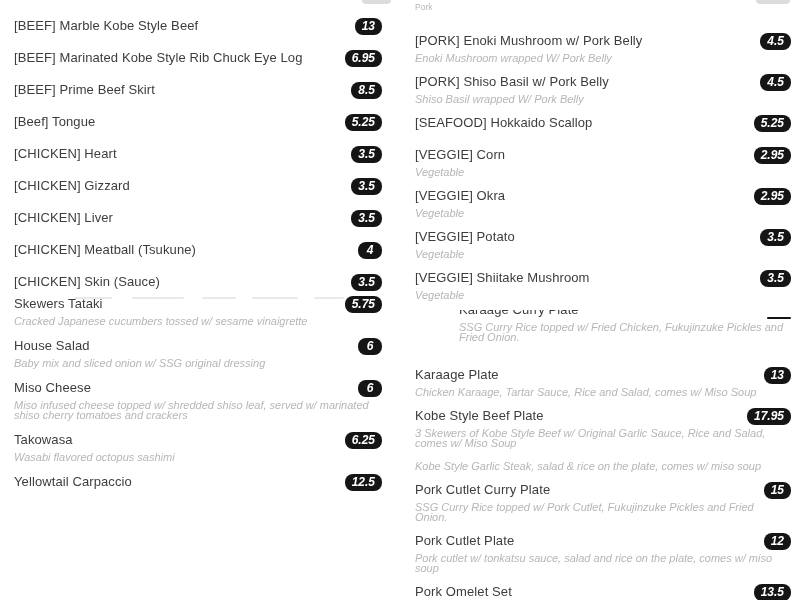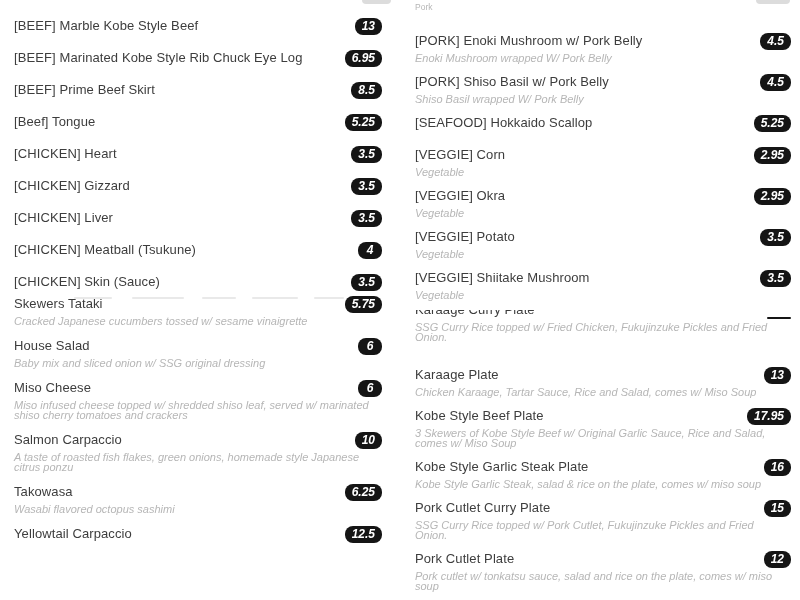--- a/index.html
+++ b/index.html
@@ -6,21 +6,21 @@
   body{width:800px;height:600px;overflow:hidden;font-family:"Liberation Sans",sans-serif;}
   .page{position:relative;width:800px;height:600px;overflow:hidden;background:#fff;}
   .col{position:absolute;top:0;display:flex;flex-direction:column;}
   .col-left{left:14px;width:368px;padding-top:17px;}
   .col-right{left:415px;width:376px;padding-top:2px;}
 
   .menu-row{margin-bottom:14px;}
   .menu-row.has-desc{margin-bottom:11px;}
   .col-right .menu-row.has-desc{margin-bottom:10px;}
   .col-left .menu-row:nth-child(9){margin-bottom:4px;}
-  .col-right .menu-row:nth-child(9){margin-bottom:24px;}
+  .col-right .menu-row:nth-child(9){margin-bottom:24px;margin-left:44px;}
 
   .row-head{display:flex;justify-content:space-between;align-items:flex-start;}
   .item-title{font-size:13px;line-height:18px;color:#3d3d3d;letter-spacing:.1px;}
   .price-badge{flex:0 0 auto;background:#151515;color:#fff;font-style:italic;font-weight:bold;
     font-size:12px;line-height:15px;padding:1px 7px;border-radius:8px;margin-top:1px;
     margin-left:10px;white-space:nowrap;min-width:10px;text-align:center;}
   .item-desc{font-size:11px;font-style:italic;color:#b6b6b6;line-height:10px;margin-top:3px;max-width:362px;}
 
   
   .clip-top .row-head{height:9px;overflow:hidden;align-items:flex-end;}
@@ -140,27 +140,20 @@
   </div>
       <div class="menu-row has-desc">
     <div class="row-head">
       <span class="item-title">Miso Cheese</span>
       <span class="price-badge">6</span>
     </div>
     <div class="item-desc">Miso infused cheese topped w/ shredded shiso leaf, served w/ marinated shiso cherry tomatoes and crackers</div>
   </div>
       <div class="menu-row has-desc">
     <div class="row-head">
-      <span class="item-title">Salmon Carpaccio</span>
-      <span class="price-badge">10</span>
-    </div>
-    <div class="item-desc">A taste of roasted fish flakes, green onions, homemade style Japanese citrus ponzu</div>
-  </div>
-      <div class="menu-row has-desc">
-    <div class="row-head">
       <span class="item-title">Takowasa</span>
       <span class="price-badge">6.25</span>
     </div>
     <div class="item-desc">Wasabi flavored octopus sashimi</div>
   </div>
       <div class="menu-row has-desc">
     <div class="row-head">
       <span class="item-title">Yellowtail Carpaccio</span>
       <span class="price-badge">12.5</span>
     </div>
@@ -234,24 +227,20 @@
     <div class="item-desc">Chicken Karaage, Tartar Sauce, Rice and Salad, comes w/ Miso Soup</div>
   </div>
       <div class="menu-row has-desc">
     <div class="row-head">
       <span class="item-title">Kobe Style Beef Plate</span>
       <span class="price-badge">17.95</span>
     </div>
     <div class="item-desc">3 Skewers of Kobe Style Beef w/ Original Garlic Sauce, Rice and Salad, comes w/ Miso Soup</div>
   </div>
       <div class="menu-row has-desc">
-    <div class="row-head">
-      <span class="item-title">Kobe Style Garlic Steak Plate</span>
-      <span class="price-badge">16</span>
-    </div>
     <div class="item-desc">Kobe Style Garlic Steak, salad &amp; rice on the plate, comes w/ miso soup</div>
   </div>
       <div class="menu-row has-desc">
     <div class="row-head">
       <span class="item-title">Pork Cutlet Curry Plate</span>
       <span class="price-badge">15</span>
     </div>
     <div class="item-desc">SSG Curry Rice topped w/ Pork Cutlet, Fukujinzuke Pickles and Fried Onion.</div>
   </div>
       <div class="menu-row has-desc">

